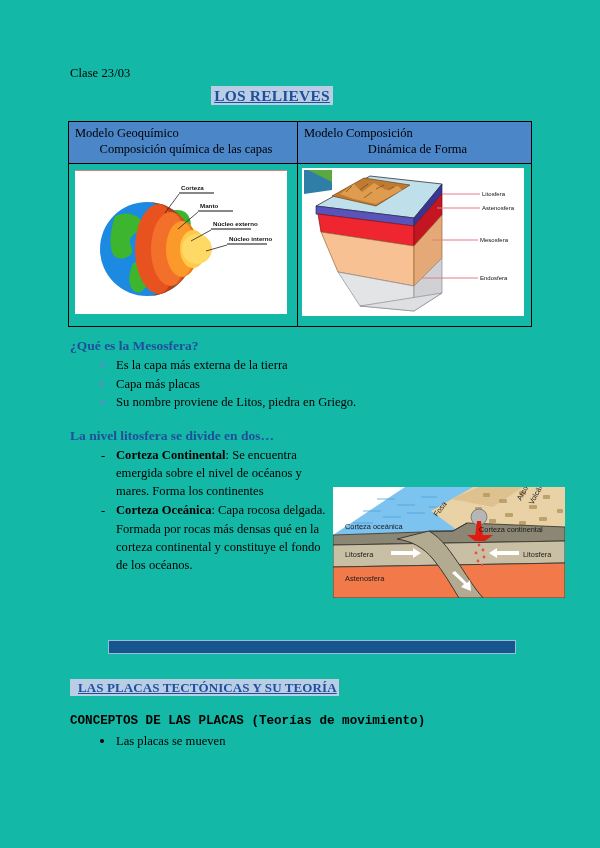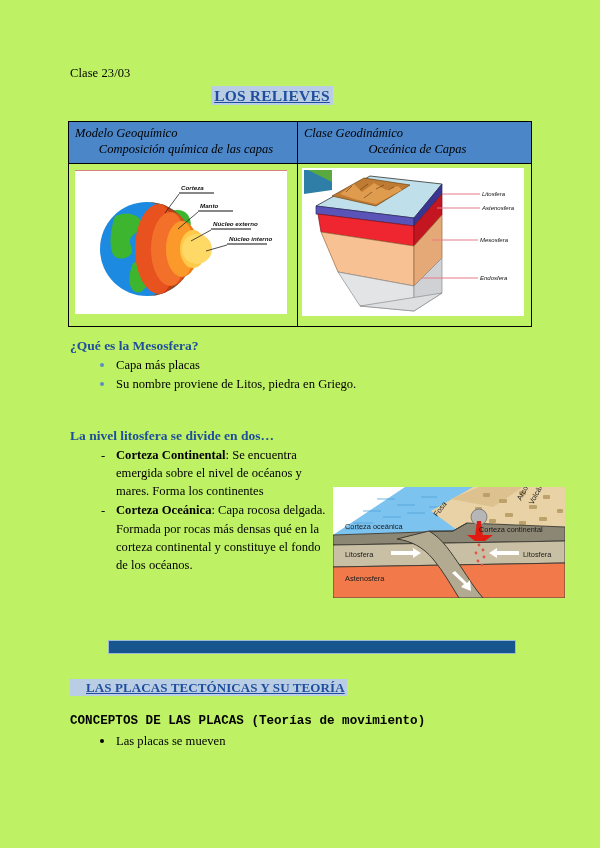--- a/index.html
+++ b/index.html
@@ -13,21 +13,21 @@
     position: relative;
     font-family: "Liberation Serif", serif;
     color: #000000;
     overflow: hidden;
   }
   .page {
     position: absolute;
     left: 0; top: 0;
     width: 600px;
     height: 848px;
-    background: #bef264;
+    background: #14b8a6;
   }
 
   
   .clase {
     position: absolute;
     left: 70px;
     top: 66px;
     font-size: 12.5px;
     letter-spacing: 0.1px;
   }
@@ -65,21 +65,20 @@
   }
   .trow {
     display: flex;
     flex: 0 0 auto;
   }
   .trow.head { height: 42px; }
   .trow.body { flex: 1 1 auto; }
   .tcell {
     box-sizing: border-box;
     position: relative;
-    font-style: italic;
   }
   .tcell.left  { width: 229px; border-right: 1.5px solid #000; }
   .tcell.right { flex: 1 1 auto; }
   .trow.head .tcell {
     background: #4a86c8;
     border-bottom: 1.5px solid #000;
     padding: 3px 0 0 6px;
     font-size: 12.5px;
     line-height: 1.28;
   }
@@ -195,21 +194,21 @@
     left: 70px;
     top: 678px;
   }
   .sub-title span {
     display: inline-block;
     font-size: 13px;
     font-weight: 700;
     color: #1f4e9c;
     background: #b9cde5;
     text-decoration: underline;
-    padding: 1px 2px 0 16px;
+    padding: 1px 2px 0 8px;
     letter-spacing: 0.1px;
   }
   .concepts {
     position: absolute;
     left: 70px;
     top: 714px;
     font-size: 12.6px;
     font-weight: 700;
     font-family: Liberation Mono, monospace;
   }
@@ -235,22 +234,22 @@
   </div>
 
   <div class="table">
 
     <div class="trow head">
       <div class="tcell left">
         <span>Modelo Geoquímico</span>
         <span class="l2">Composición química de las capas</span>
       </div>
       <div class="tcell right">
-        <span>Clase Geodinámico</span>
-        <span class="l2">Oceánica de Capas</span>
+        <span>Modelo Composición</span>
+        <span class="l2">Dinámica de Forma</span>
       </div>
     </div>
 
     <div class="trow body">
 
       <div class="tcell left">
         <div class="earth-wrap">
           <svg class="earth-svg" width="212" height="143" viewBox="0 0 212 143" xmlns="http://www.w3.org/2000/svg">
             <rect x="0" y="0" width="212" height="143" fill="#ffffff"></rect>
 
@@ -340,20 +339,21 @@
             </g>
           </svg>
         </div>
       </div>
 
     </div>
   </div>
 
   <div class="sec-head" id="q-lito">¿Qué es la Mesosfera?</div>
   <ul class="bul" id="lito-list">
+    <li><span class="dot"></span><span>Es la capa más externa de la tierra</span></li>
     <li><span class="dot"></span><span>Capa más placas</span></li>
     <li><span class="dot"></span><span>Su nombre proviene de Litos, piedra en Griego.</span></li>
   </ul>
 
   <div class="sec-head" id="divide">La nivel litosfera se divide en dos…</div>
   <ul class="dash">
     <li>
       <span class="dash-mark">-</span>
       <b>Corteza Continental</b><span>: Se encuentra emergida sobre el nivel de océanos y mares. Forma los continentes</span>
     </li>

